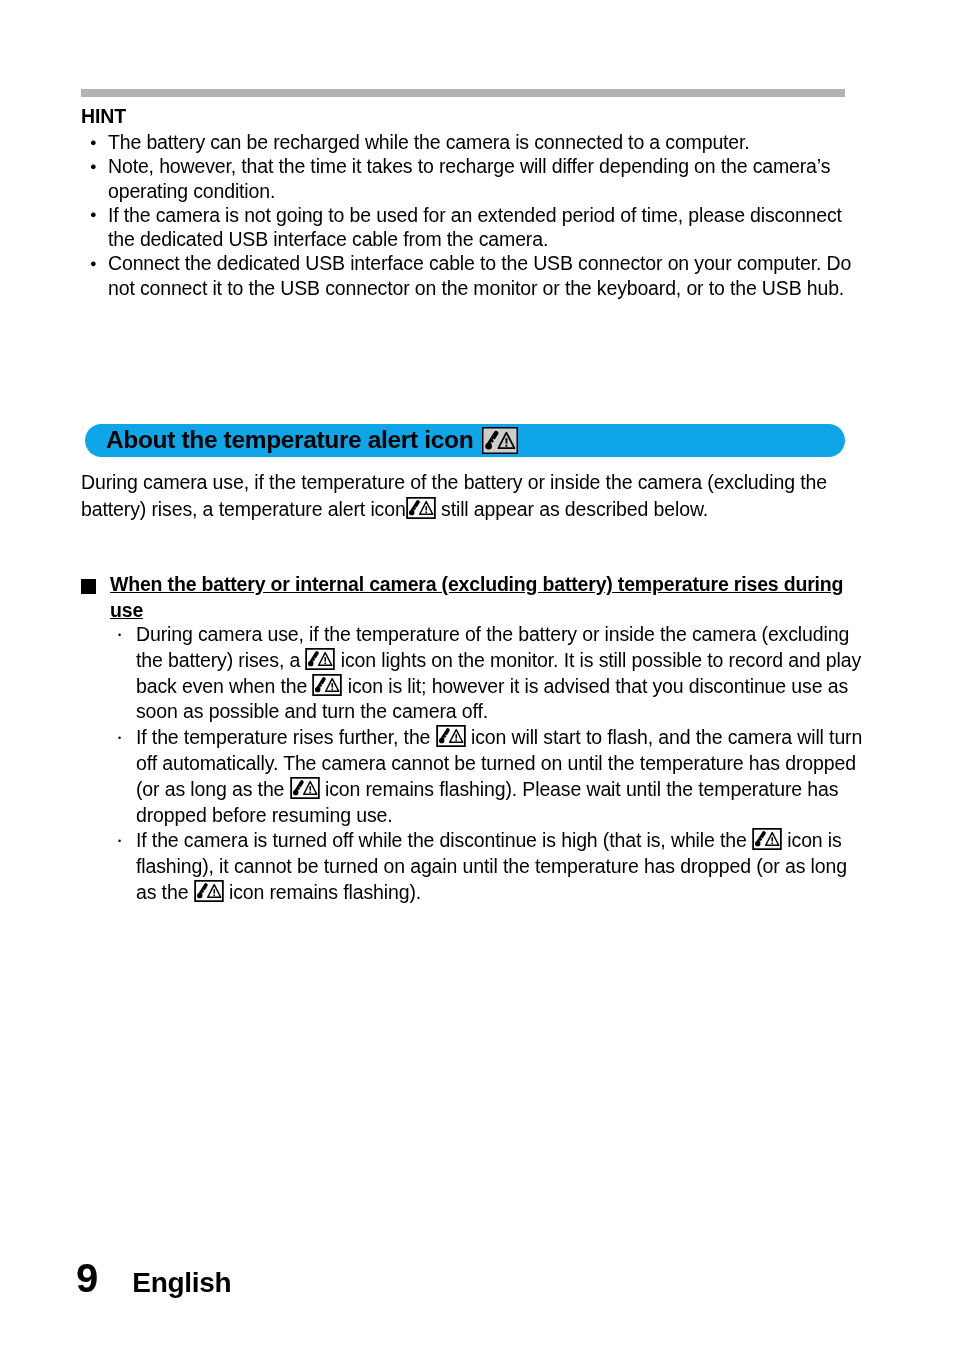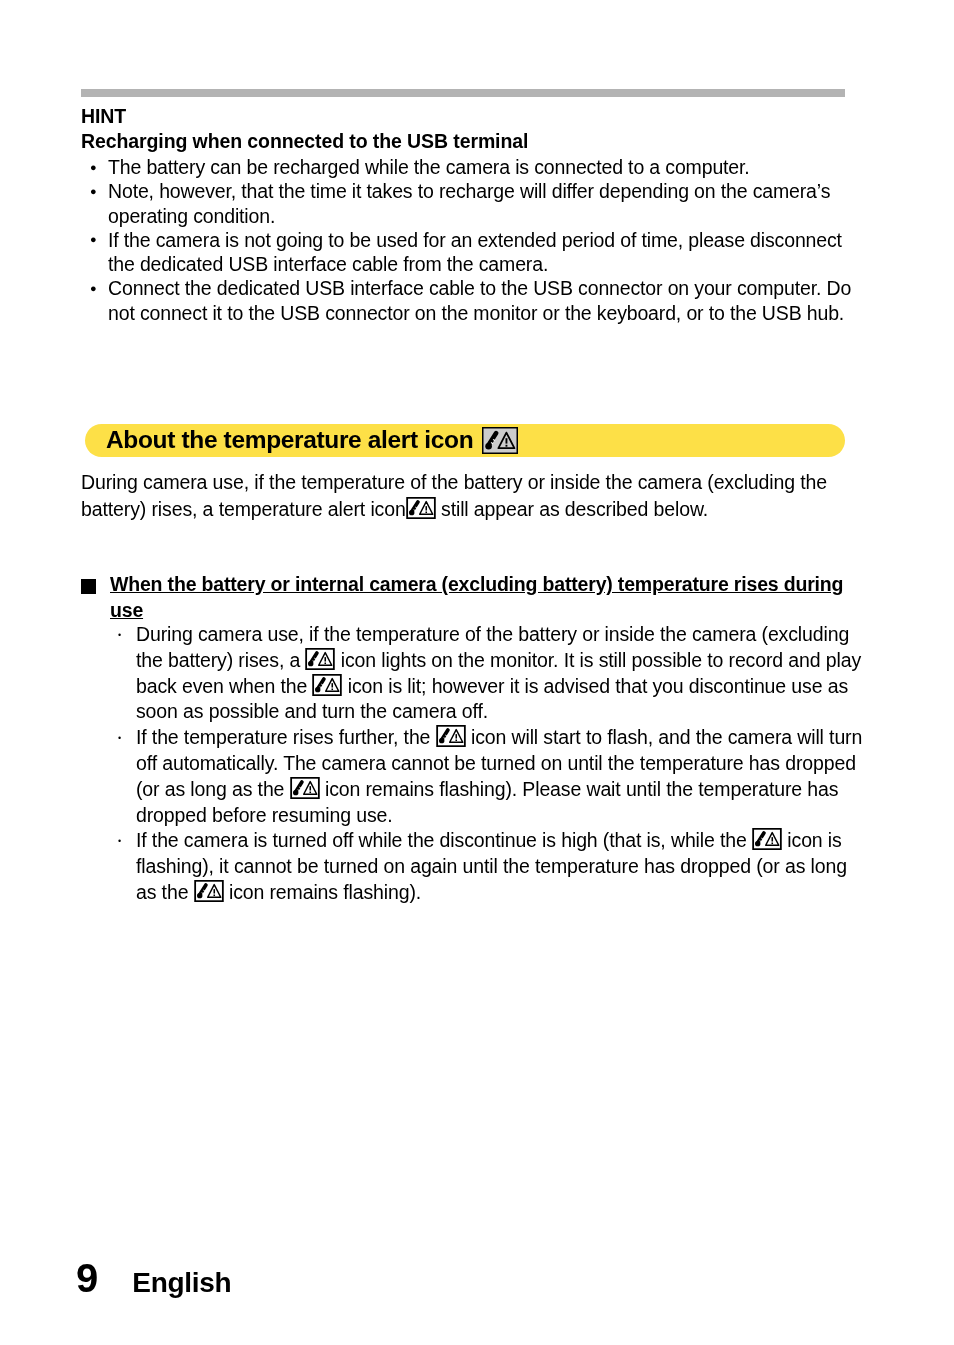--- a/index.html
+++ b/index.html
@@ -77,21 +77,21 @@
     line-height: 25px;
   }
 
   
   .band {
     position: absolute;
     left: 85px;
     top: 424px;
     width: 760px;
     height: 33px;
-    background: #fde047;
+    background: #0ea5e9;
     border-radius: 17px;
     display: flex;
     align-items: center;
   }
   .band-title {
     font-size: 24.5px;
     font-weight: bold;
     letter-spacing: -0.35px;
     margin-left: 21px;
     line-height: 1;
@@ -195,21 +195,20 @@
 </style>
 </head>
 <body>
 
 <div class="page">
 
   <div class="top-rule"></div>
 
   <div class="hint-block">
     <div class="hint-title">HINT</div>
-    <div class="hint-subtitle">Recharging when connected to the USB terminal</div>
     <ul class="dot-list">
       <li>The battery can be recharged while the camera is connected to a computer.</li>
       <li>Note, however, that the time it takes to recharge will differ depending on the camera’s operating condition.</li>
       <li>If the camera is not going to be used for an extended period of time, please disconnect the dedicated USB interface cable from the camera.</li>
       <li>Connect the dedicated USB interface cable to the USB connector on your computer. Do not connect it to the USB connector on the monitor or the keyboard, or to the USB hub.</li>
     </ul>
   </div>
 
   <div class="band">
     <span class="band-title">About the temperature alert icon</span>

